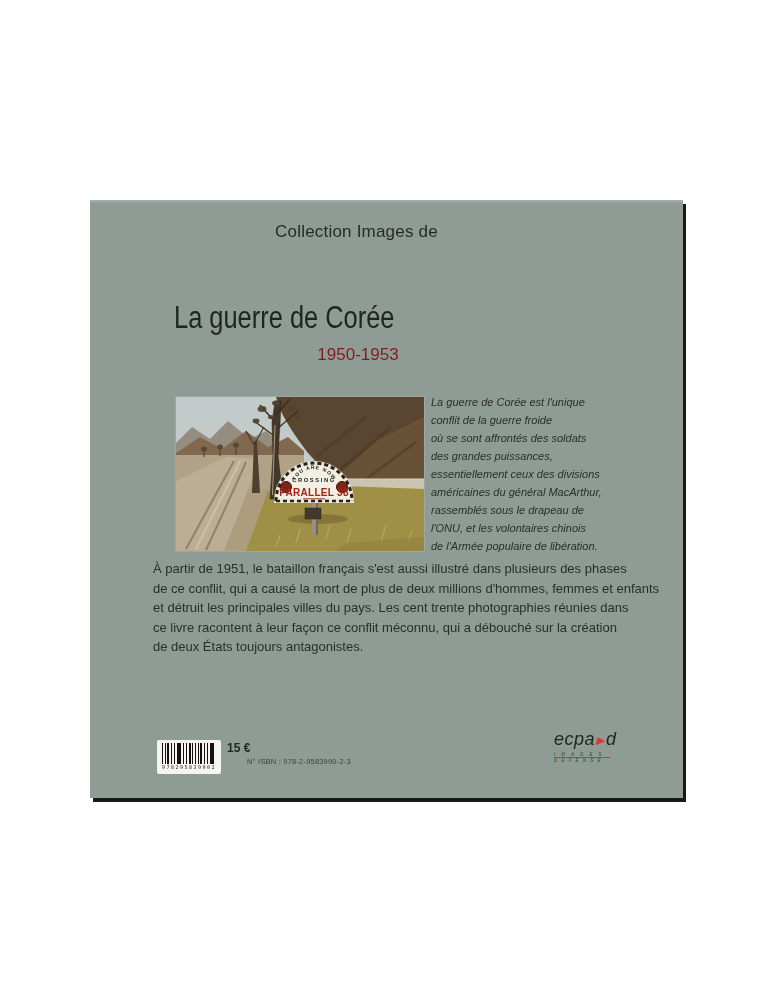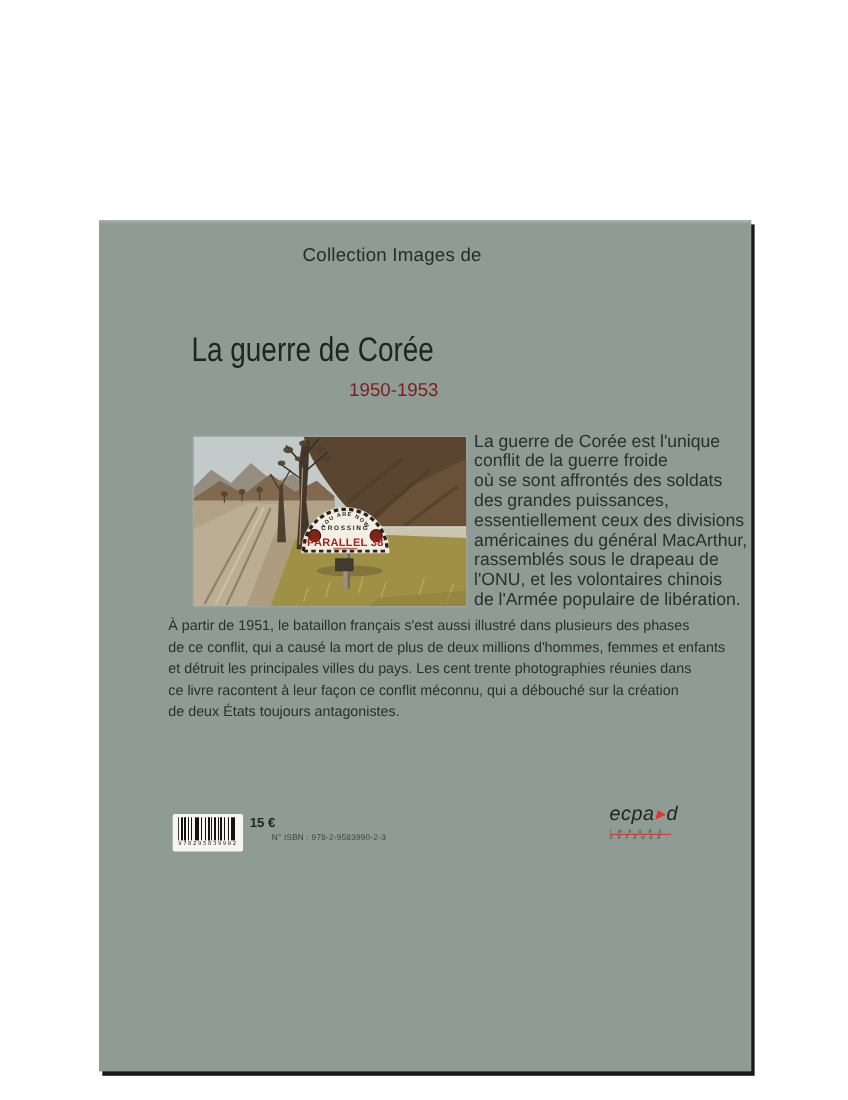--- a/index.html
+++ b/index.html
@@ -10,21 +10,21 @@
     height: 1000px;
     background: #ffffff;
     font-family: "Liberation Sans", sans-serif;
     overflow: hidden;
   }
   .cover {
     position: absolute;
     left: 90px;
     top: 200px;
     width: 593px;
-    height: 774px;
+    height: 598px;
     background: #8f9c95;
     box-shadow: 3px 4px 0 0 #191a18, inset 0 3px 2px -1px rgba(255,255,255,0.22);
   }
   .collection {
     position: absolute;
     left: 100px;
     top: 22px;
     width: 333px;
     text-align: center;
     font-size: 17px;
@@ -56,24 +56,25 @@
     left: 86px;
     top: 197px;
     width: 248px;
     height: 154px;
     box-shadow: 0 0 0 1px rgba(255,255,255,0.12);
   }
   .side-text {
     position: absolute;
     left: 341px;
     top: 193px;
-    font-size: 16px;
+    font-size: 11px;
     line-height: 18px;
     color: #2a2e29;
     white-space: pre;
+    font-style: italic;
   }
   .bottom-text {
     position: absolute;
     left: 63px;
     top: 359px;
     font-size: 13px;
     line-height: 19.5px;
     color: #2a2e29;
     white-space: pre;
   }

